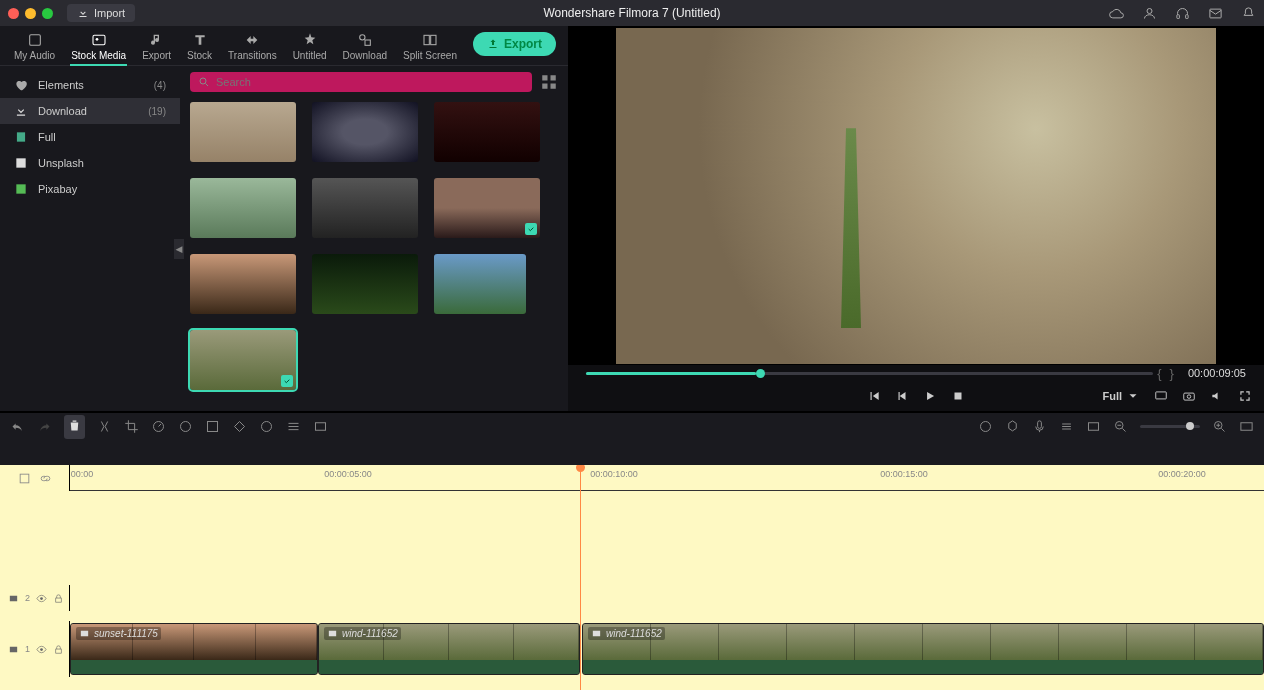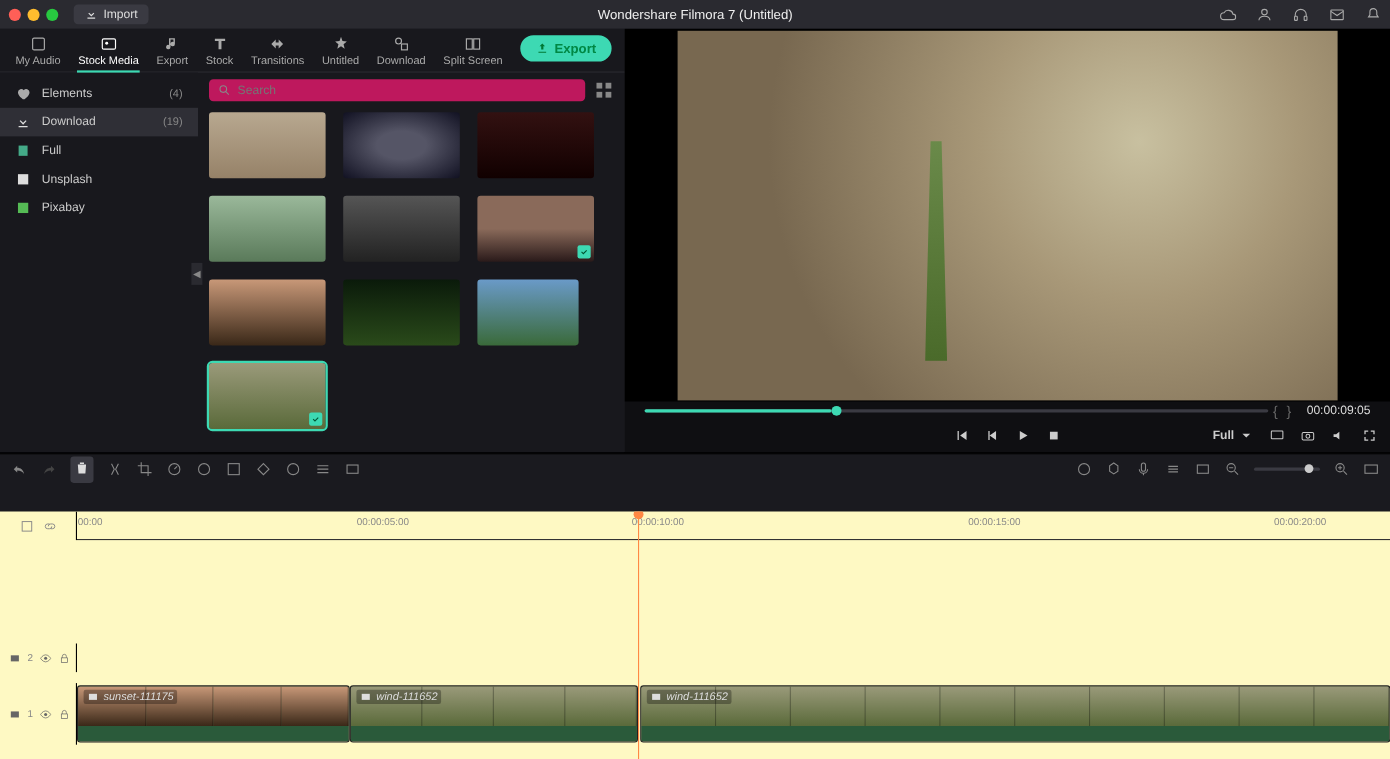--- a/index.html
+++ b/index.html
@@ -430,21 +430,21 @@
       <svg viewBox="0 0 24 24">
           <rect x="4" y="4" width="16" height="16" fill="none" stroke="#888" stroke-width="1.6"></rect>
         </svg>
       <svg viewBox="0 0 24 24">
           <path d="M9 12a4 4 0 014-4h3a4 4 0 010 8h-3M15 12a4 4 0 01-4 4H8a4 4 0 010-8h3" fill="none" stroke="#888" stroke-width="1.6"></path>
         </svg>
     </div>
     <div class="ruler">
       <span class="ruler-mark" style="left:12px">00:00</span>
       <span class="ruler-mark" style="left:278px">00:00:05:00</span>
-      <span class="ruler-mark" style="left:528px">00:00:10:00</span>
+      <span class="ruler-mark" style="left:544px">00:00:10:00</span>
       <span class="ruler-mark" style="left:834px">00:00:15:00</span>
       <span class="ruler-mark" style="left:1112px">00:00:20:00</span>
     </div>
   </div>
   <div class="playhead" style="left:580px;"></div>
 
   <div class="tracks">
     <div class="track track-v2">
       <div class="track-head">
         <svg viewBox="0 0 24 24">

